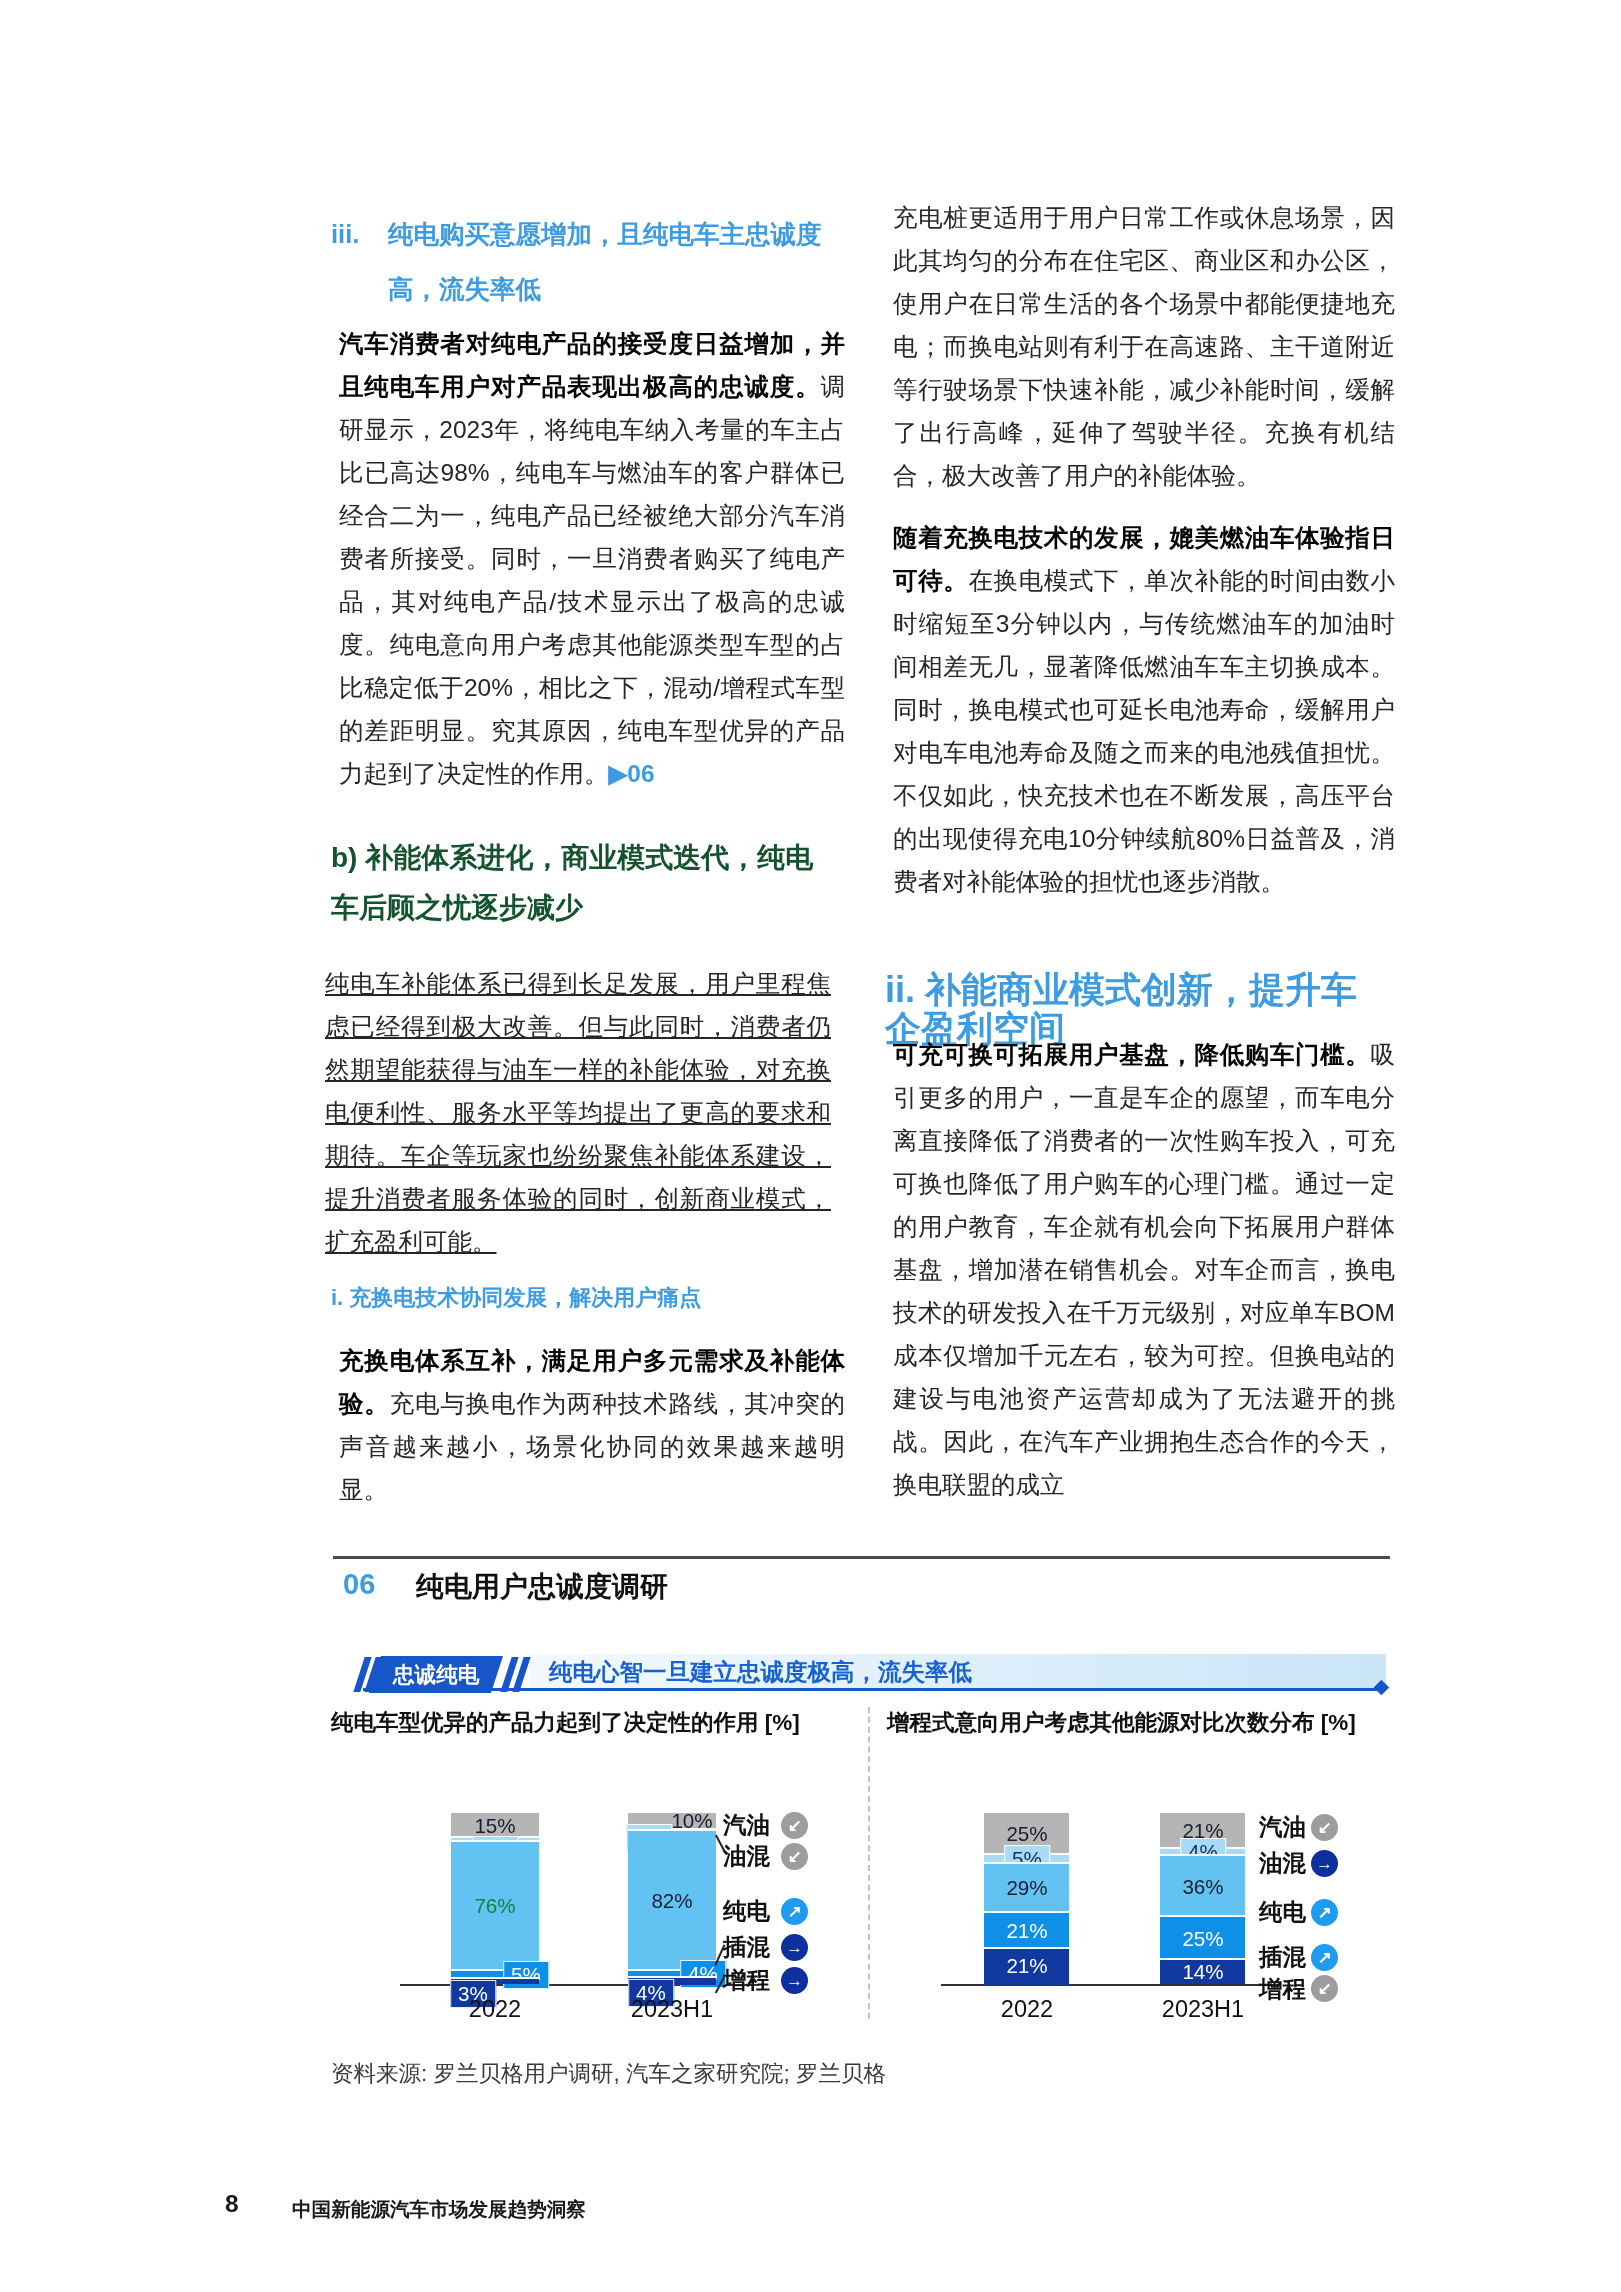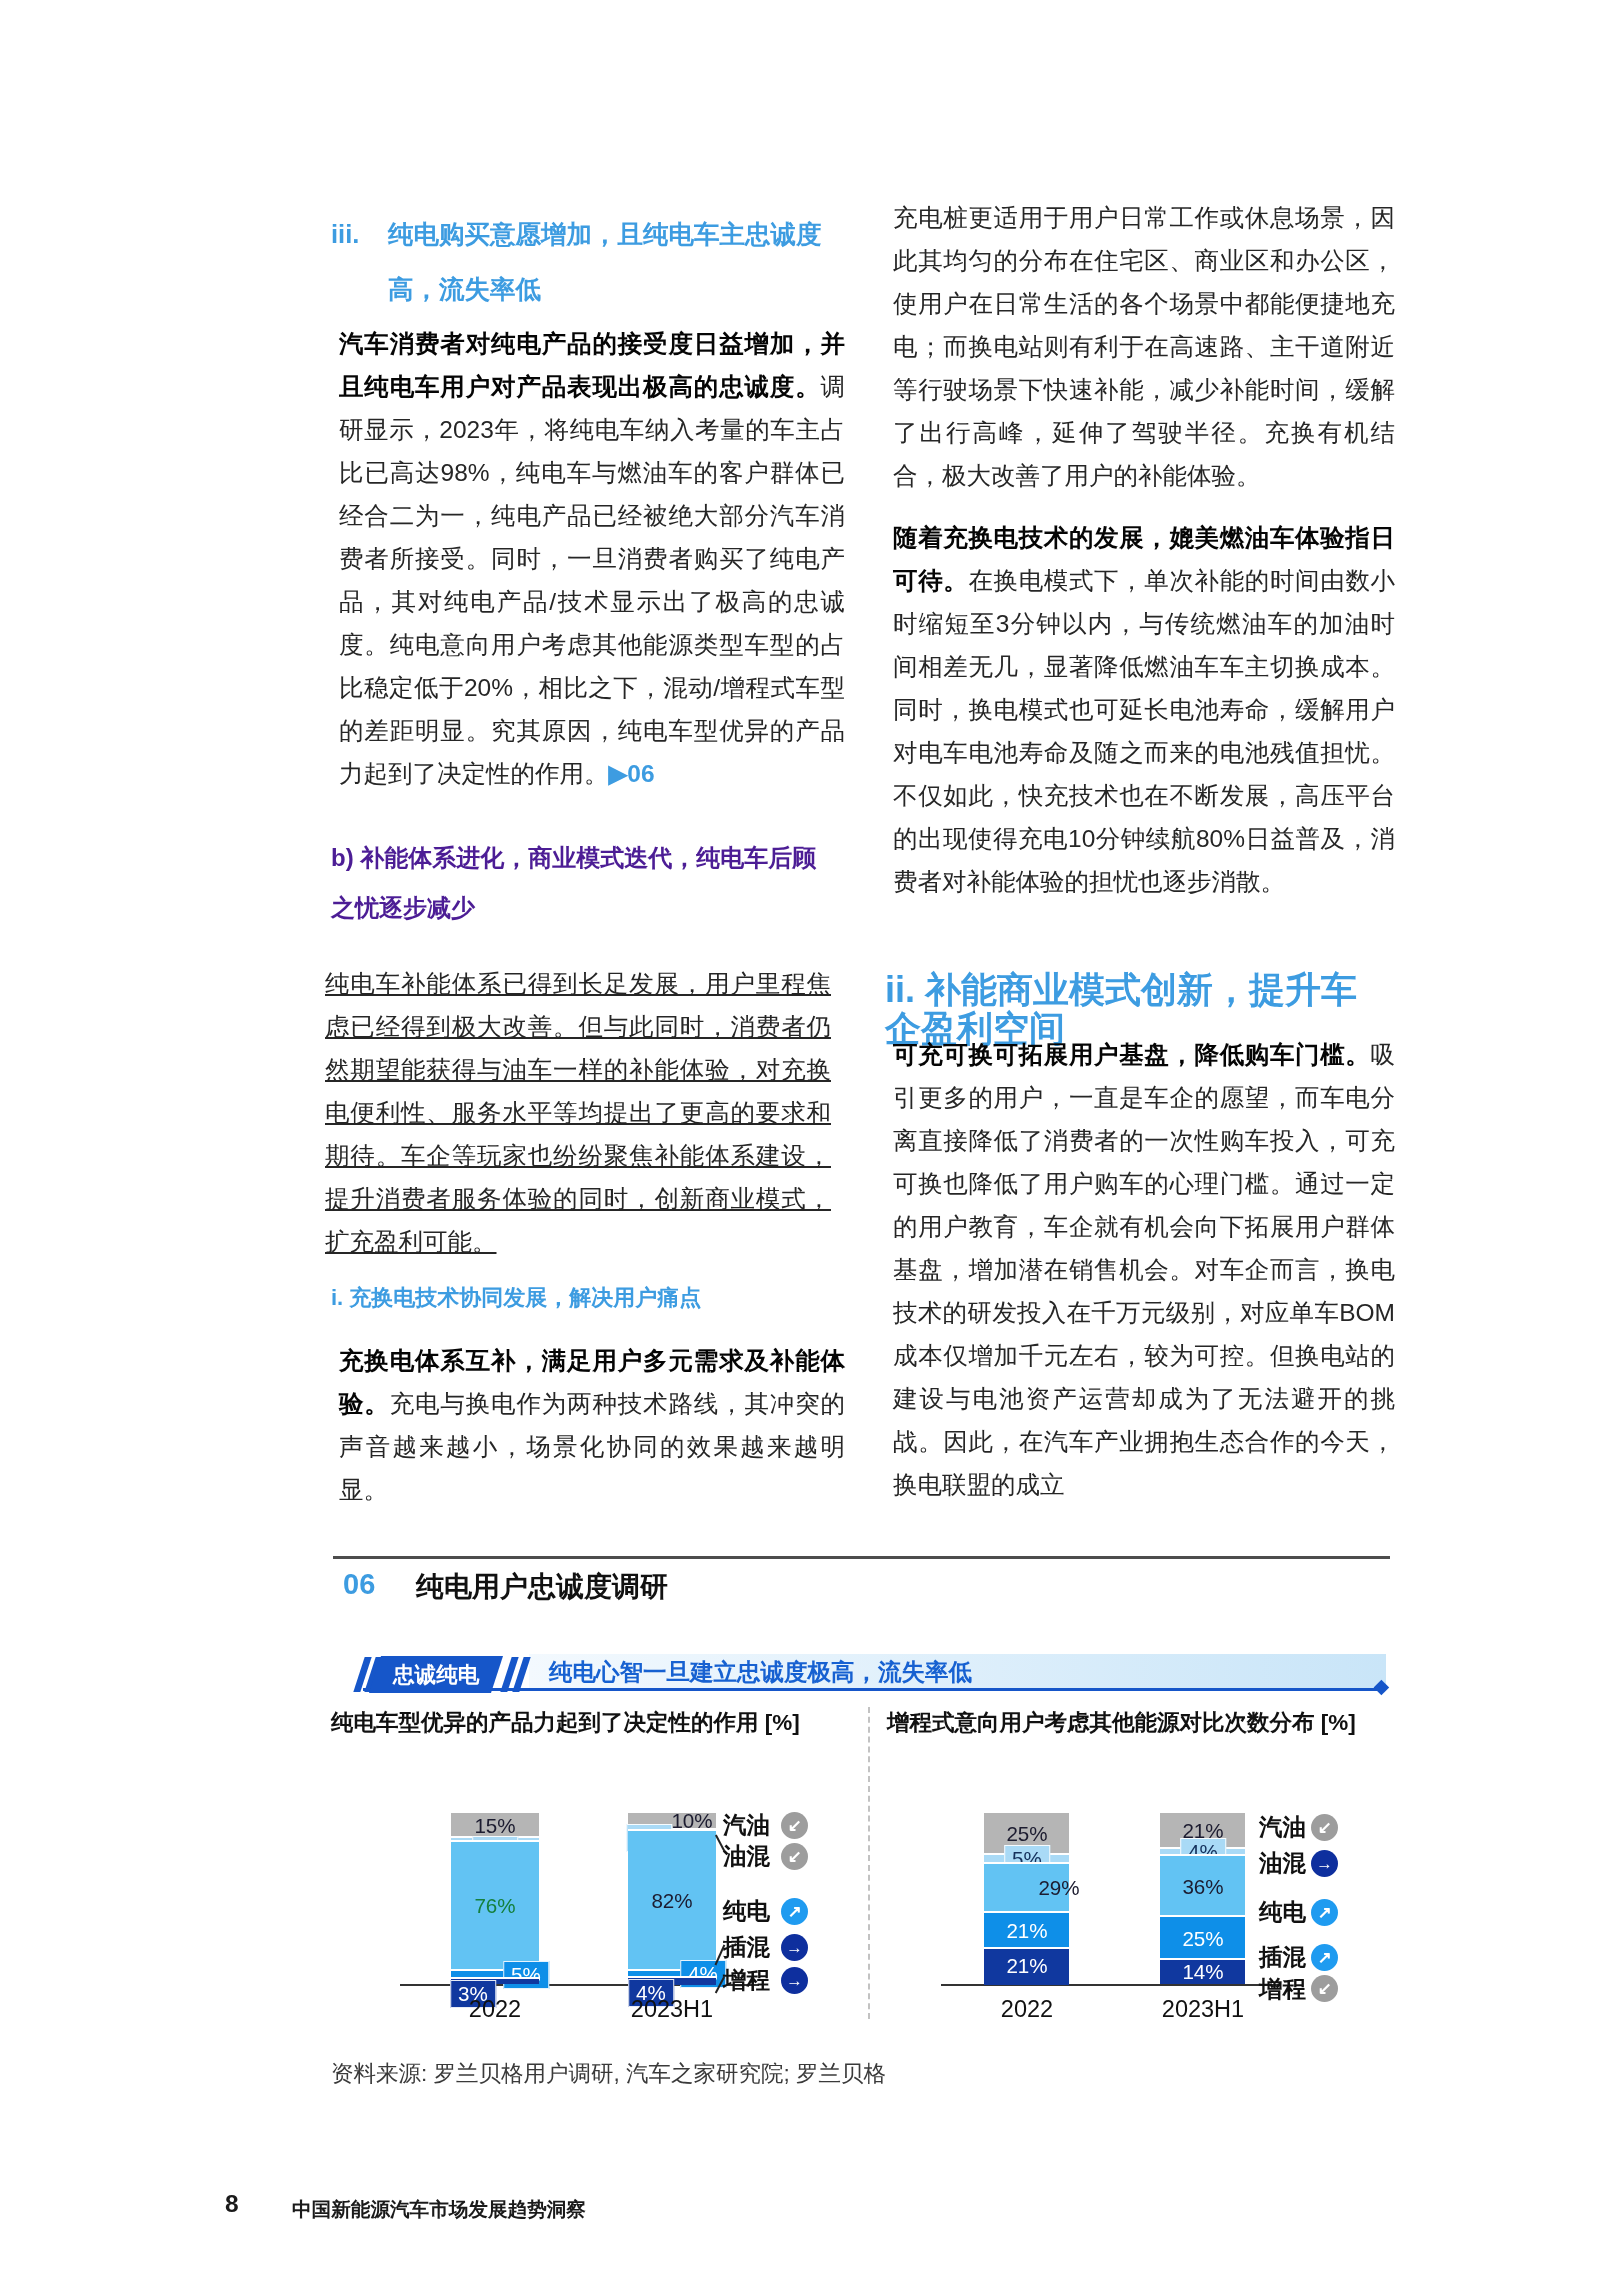--- a/index.html
+++ b/index.html
@@ -9,21 +9,21 @@
   
   .blk{position:absolute;}
   .col p{margin:8px;font-size:24.5px;line-height:43px;text-align:justify;color:#262626;}
   .lead{font-weight:bold;color:#050505;}
   .ref{color:#3d9ce1;font-weight:bold;}
 
   .h-iii{left:331px;top:186px;width:523px;display:flex;color:#3d9ce1;font-weight:bold;font-size:25.5px;line-height:55px;}
   .h-iii .mk{width:57px;flex:none;}
   .h-iii .tx{flex:1;}
   .p-l1{left:331px;top:314px;width:506px;}
-  .h-b{left:331px;top:833px;width:506px;color:#4c1d95;font-weight:bold;font-size:24px;line-height:50px;margin:0;}
+  .h-b{left:331px;top:833px;width:506px;color:#14532d;font-weight:bold;font-size:28px;line-height:50px;margin:0;}
   .p-l2{left:317px;top:954px;width:506px;text-decoration:underline;}
   .h-i{left:331px;top:1278px;width:506px;color:#3d9ce1;font-weight:bold;font-size:22px;margin:0;line-height:39px;}
   .p-l3{left:331px;top:1331px;width:506px;}
 
   .p-r1{left:885px;top:188px;width:502px;}
   .p-r2{left:885px;top:508px;width:502px;}
   .h-ii{left:885px;top:970px;width:502px;color:#3d9ce1;font-weight:bold;font-size:36px;margin:0;line-height:39px;}
   .p-r3{left:885px;top:1025px;width:502px;}
 
   
@@ -147,21 +147,21 @@
       <div class="conn" style="left: 388px; top: 273px; height: 17.6px; transform: rotate(28deg);"></div>
     </div>
   <div id="chart-1" class="chart" style="left: 887px; top: 1703px; width: 534px; height: 345px;">
       <div class="c-title">增程式意向用户考虑其他能源对比次数分布 [%]</div>
       <div class="c-axis" style="left: 54px; width: 338px; top: 281px;"></div>
       <div class="seg" style="left: 97px; width: 85px; top: 110px; height: 42px; background: rgb(181, 181, 181);"></div>
       <div class="val" style="color: rgb(28, 28, 48); left: 140px; top: 131px;">25%</div>
       <div class="seg sep" style="left: 97px; width: 85px; top: 152px; height: 8.5px; background: rgb(169, 218, 246);"></div>
       <div class="val box" style="background: rgb(169, 218, 246); color: rgb(21, 49, 92); left: 140px; top: 156px;">5%</div>
       <div class="seg sep" style="left: 97px; width: 85px; top: 161px; height: 49px; background: rgb(98, 195, 243);"></div>
-      <div class="val" style="color: rgb(28, 28, 48); left: 140px; top: 185px; margin-left: 32px;">29%</div>
+      <div class="val" style="color: rgb(28, 28, 48); left: 140px; top: 185px;">29%</div>
       <div class="seg sep" style="left: 97px; width: 85px; top: 210px; height: 36px; background: rgb(14, 143, 232);"></div>
       <div class="val" style="color: rgb(255, 255, 255); left: 140px; top: 228px;">21%</div>
       <div class="seg sep" style="left: 97px; width: 85px; top: 246px; height: 36px; background: rgb(16, 56, 159);"></div>
       <div class="val" style="color: rgb(255, 255, 255); left: 140px; top: 263px;">21%</div>
       <div class="cat" style="left: 140px; top: 293px;">2022</div>
       <div class="seg" style="left: 273px; width: 85px; top: 110px; height: 36px; background: rgb(181, 181, 181);"></div>
       <div class="val" style="color: rgb(28, 28, 48); left: 316px; top: 128px;">21%</div>
       <div class="seg sep" style="left: 273px; width: 85px; top: 146px; height: 6.9px; background: rgb(169, 218, 246);"></div>
       <div class="val box" style="background: rgb(169, 218, 246); color: rgb(21, 49, 92); left: 316px; top: 149px;">4%</div>
       <div class="seg sep" style="left: 273px; width: 85px; top: 153px; height: 62px; background: rgb(98, 195, 243);"></div>

